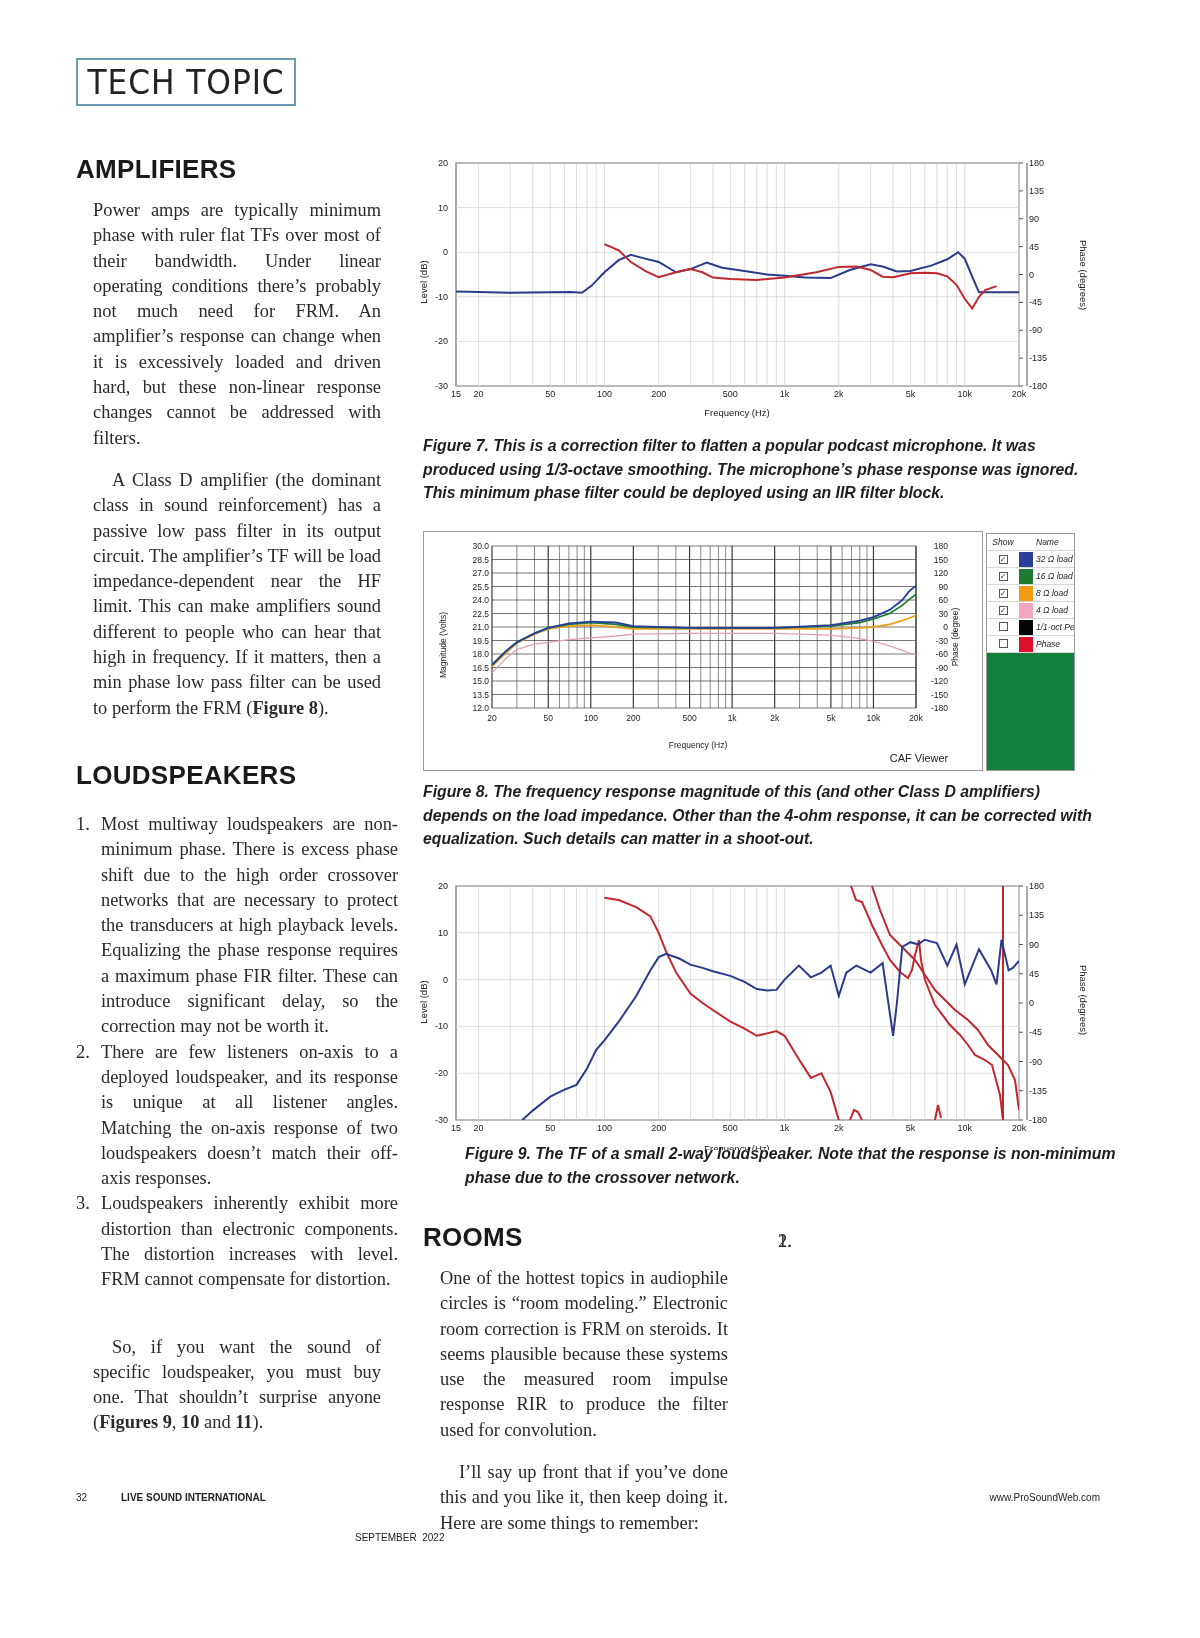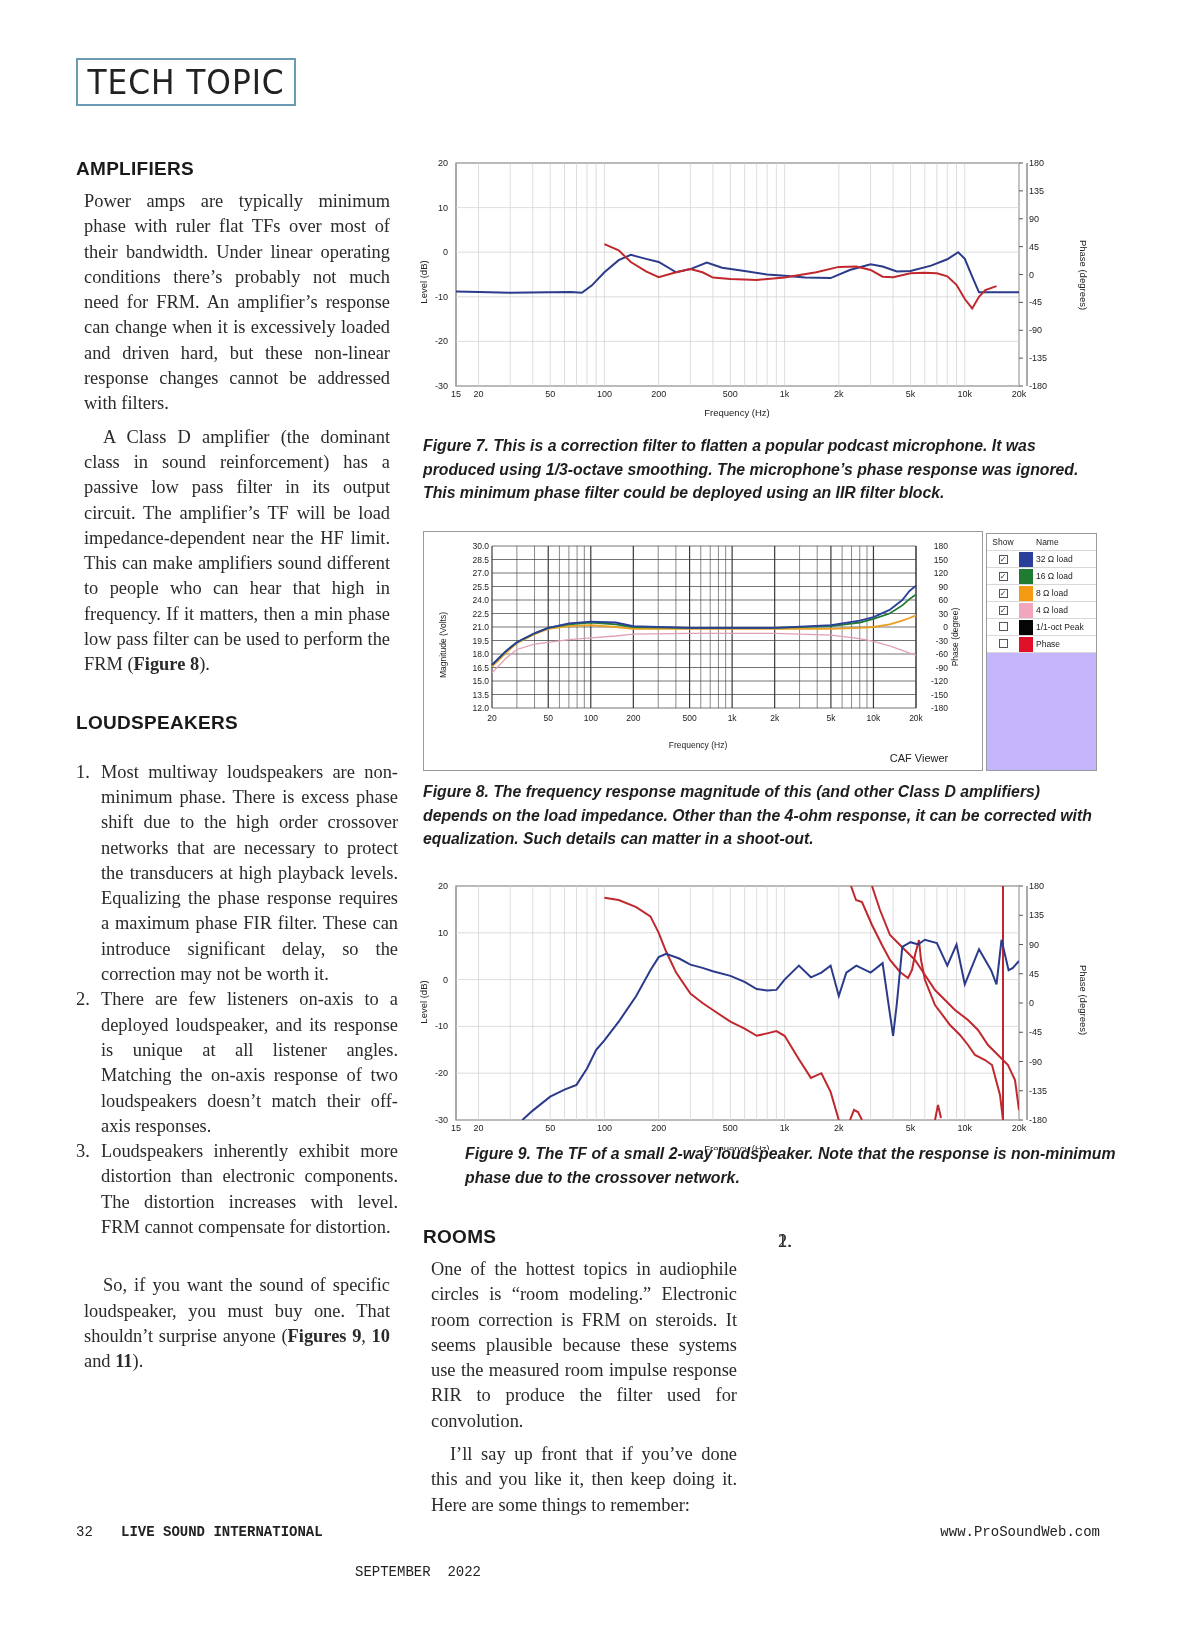--- a/index.html
+++ b/index.html
@@ -1,30 +1,30 @@
 <!DOCTYPE html>
 <html><head>
 <meta charset="utf-8">
 <style>
   html,body{margin:0;padding:0;background:#fff;}
   body{width:1200px;height:1638px;position:relative;overflow:hidden;font-family:"DejaVu Serif","Liberation Serif",serif;color:#222;}
   .abs{position:absolute;}
   .tech-box{left:76px;top:58px;width:220px;height:48px;border:2px solid #6c9cb4;box-sizing:border-box;display:flex;align-items:center;justify-content:center;}
   .tech-box span{font-family:"DejaVu Sans","Liberation Sans",sans-serif;font-weight:200;font-size:34px;letter-spacing:1px;color:#222;font-weight:normal;transform:scaleX(0.92);}
   .col{font-family:"Liberation Serif","DejaVu Serif",serif;font-size:18.4px;line-height:25.3px;color:#2a2a2a;}
-  .col p{margin:8px;text-align:justify;text-align-last:left;}
+  .col p{margin:17px;text-align:justify;text-align-last:left;}
   .indent{text-indent:19px;}
-  h3{font-family:"Liberation Sans","DejaVu Sans",sans-serif;font-weight:bold;font-size:19px;margin:0;line-height:24px;color:#1a1a1a;letter-spacing:0.3px;}
+  h3{font-family:"Liberation Sans","DejaVu Sans",sans-serif;font-weight:bold;font-size:26px;margin:0;line-height:24px;color:#1a1a1a;letter-spacing:0.3px;}
   ol{margin:0;padding:0;list-style:none;}
   ol li{position:relative;padding-left:25px;text-align:justify;text-align-last:left;}
   ol li .num{position:absolute;left:0;top:0;}
   .caption{font-family:"Liberation Sans","DejaVu Sans",sans-serif;font-style:italic;font-weight:bold;font-size:15.8px;line-height:23.5px;color:#1e1e1e;}
-  .footer{font-family:Liberation Mono, monospace;font-size:14px;color:#222;top:1524px;}
+  .footer{font-family:Liberation Sans, sans-serif;font-size:10px;color:#222;top:1492px;}
   svg text{font-family:"Liberation Sans","DejaVu Sans",sans-serif;}
-  .legend-table{position:absolute;left:986px;top:533px;width:111px;height:238px;border:1px solid #9a9a9a;box-sizing:border-box;background:#c4b5fd;font-family:"Liberation Sans","DejaVu Sans",sans-serif;font-size:8.5px;}
+  .legend-table{position:absolute;left:986px;top:533px;width:89px;height:238px;border:1px solid #9a9a9a;box-sizing:border-box;background:#15803d;font-family:"Liberation Sans","DejaVu Sans",sans-serif;font-size:8.5px;font-style:italic;}
   .legend-table .hdr,.legend-table .row{display:flex;height:16px;background:#fff;border-bottom:1px solid #d8d8d8;align-items:center;}
   .legend-table .c1{width:32px;text-align:center;}
   .legend-table .c2{width:14px;height:15px;}
   .legend-table .c3{flex:1;padding-left:3px;white-space:nowrap;overflow:hidden;}
   .chk{display:inline-block;width:9px;height:9px;border:1px solid #555;box-sizing:border-box;font-size:8px;line-height:8px;text-align:center;color:#333;}
 </style>
 </head>
 <body>
 
 <div class="abs tech-box">

